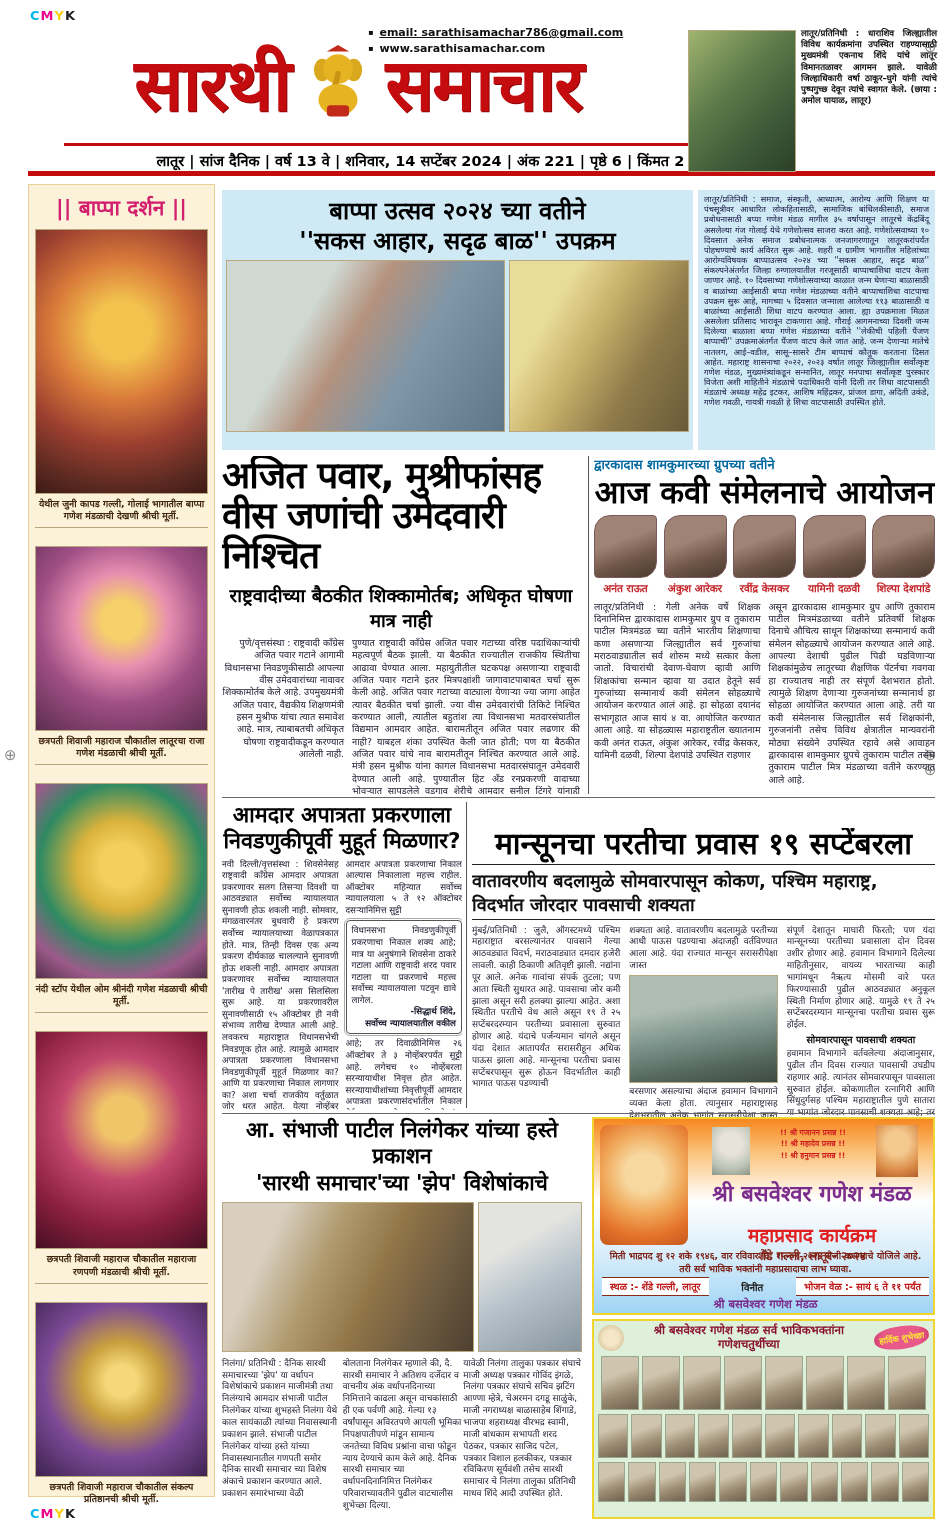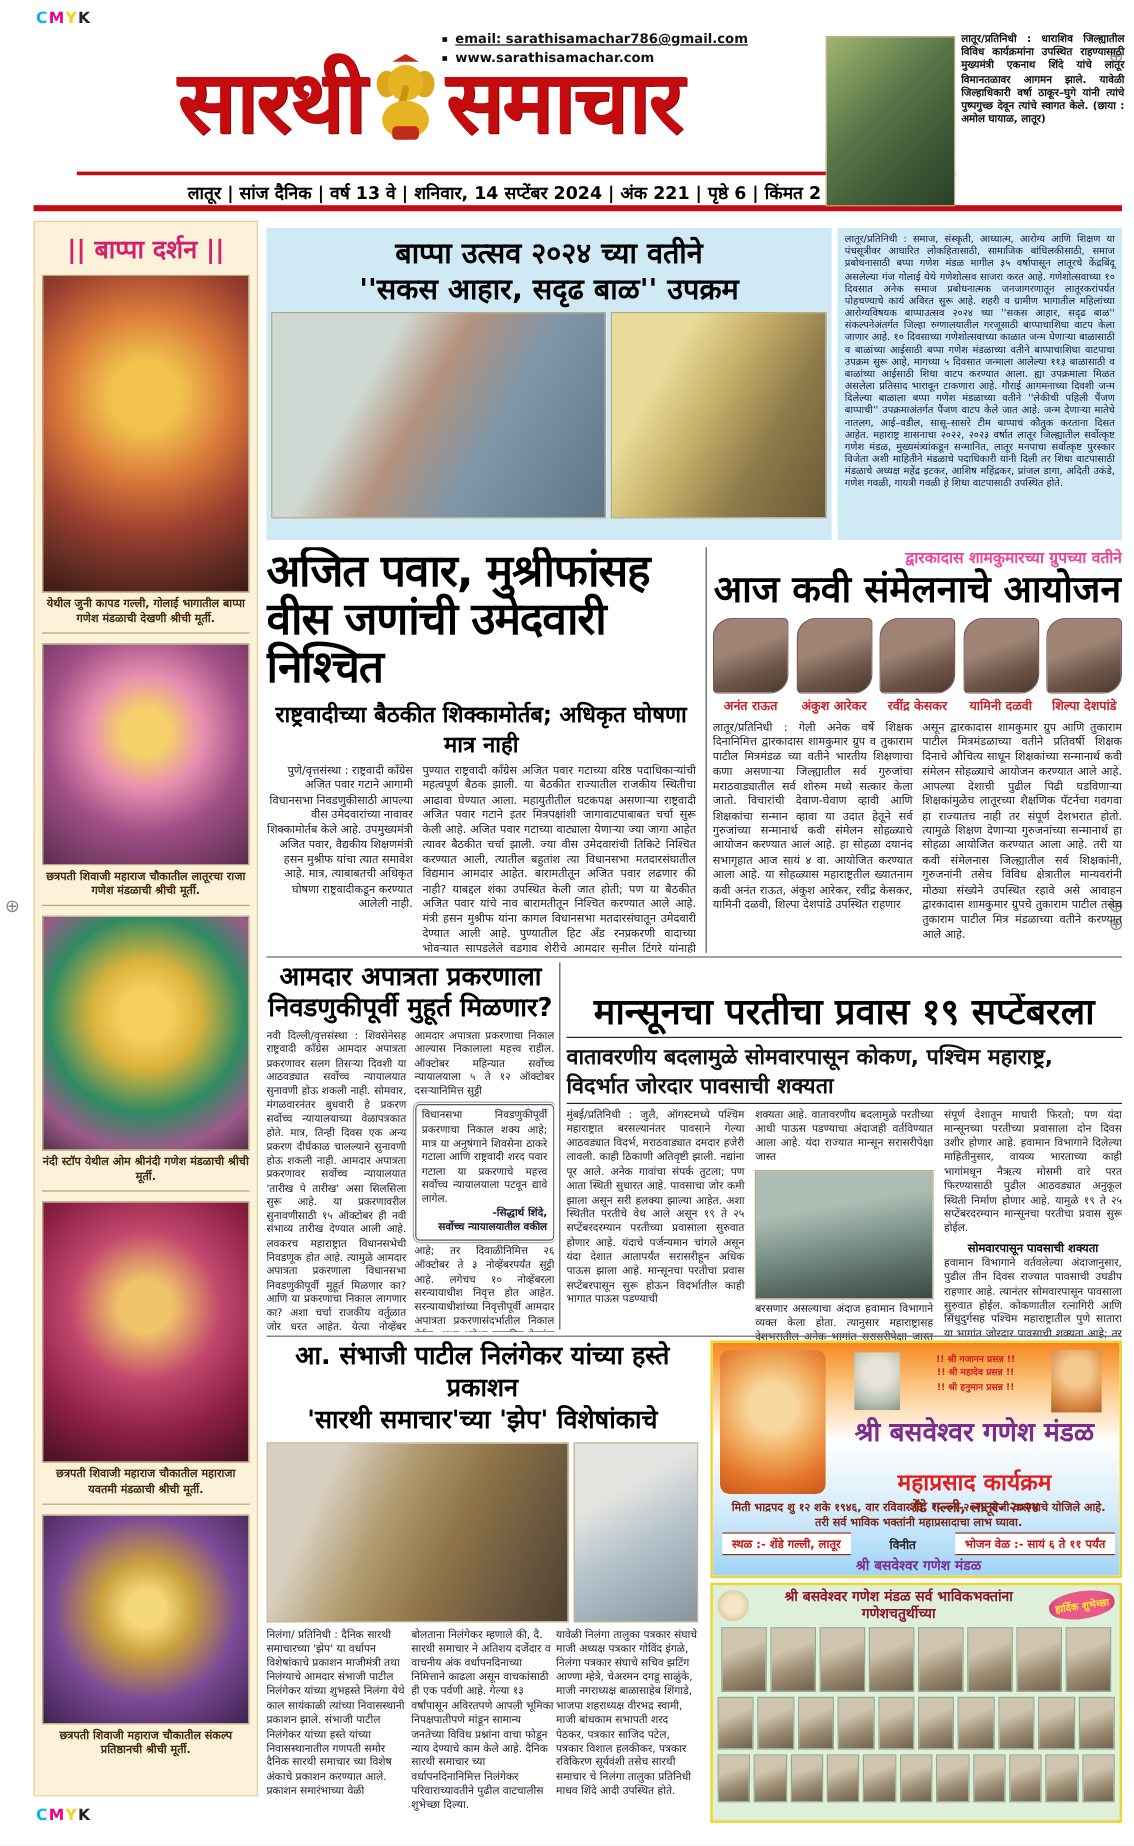--- a/index.html
+++ b/index.html
@@ -8,21 +8,21 @@
   
   .cmyk{position:absolute;font-size:13px;font-weight:bold;letter-spacing:1px;}
   .cmyk .c{color:#00b7eb}.cmyk .m{color:#ec008c}.cmyk .y{color:#f7d117}.cmyk .k{color:#222}
   .regmark{position:absolute;color:#888;font-size:15px;line-height:1;}
   
   .contact{position:absolute;top:26px;left:368px;font-size:11px;font-weight:bold;color:#111;}
   .contact .row{display:flex;align-items:center;gap:6px;margin-bottom:3px;}
   .contact .sq{font-size:8px;}
   .contact .em{text-decoration:underline;}
   .masthead{position:absolute;top:44px;left:38px;width:640px;display:flex;align-items:center;
-            justify-content:center;gap:6px;color:#c40b0e;}
+            justify-content:center;gap:20px;color:#c40b0e;}
   .masthead .word{font-size:72px;font-weight:800;line-height:1;letter-spacing:-2px;
                   text-shadow:1px 1px 0 #8f0608;}
   .mast-rule{position:absolute;top:143px;left:64px;width:732px;height:3px;background:#c40b0e;}
   .dateline{position:absolute;top:150px;left:64px;width:732px;text-align:center;
             font-size:14.5px;font-weight:bold;color:#000;}
   .band{position:absolute;top:171px;left:28px;width:907px;height:5px;background:#c40b0e;}
   .hphoto{position:absolute;top:30px;left:688px;width:106px;height:140px;border:1px solid #999;}
   .hcaption{position:absolute;top:28px;left:801px;width:136px;height:148px;font-size:8.6px;
             line-height:1.3;text-align:justify;color:#111;font-weight:600;}
   
@@ -36,21 +36,21 @@
   .ph-ward{background:linear-gradient(120deg,#cfd8d2 0 30%,#b4927e 45%,#7e96a8 65%,#5e7688);}
   .ph-pack{background:linear-gradient(120deg,#e9dc9a 0 25%,#c9b26a 45%,#8e7a4a 70%,#6a5a38);}
   .ph-face{background:linear-gradient(160deg,#9f8475 0 40%,#6e5548 70%,#4b3a30);}
   .ph-rain{background:linear-gradient(170deg,#aebdb4 0 30%,#7d948c 55%,#55685f 80%,#3c4a44);}
   .ph-crowd{background:linear-gradient(115deg,#d8cfc0 0 20%,#b09a6e 40%,#907448 60%,#6d5a40 80%,#4e4030);}
   .ph-read{background:linear-gradient(150deg,#e3e3e0 0 30%,#b8c4cc 55%,#8795a0);}
   
   .sidebar{position:absolute;top:184px;left:28px;width:187px;height:1313px;background:#fcf2da;
            border:1px solid #eccf96;box-sizing:border-box;padding:4px 6px;}
   .sb-head{font-size:21px;font-weight:800;color:#d21f6e;text-align:center;margin:4px 0 8px;}
-  .sb-item{margin-bottom:8px;border-bottom:1px solid #b7a37c;padding-bottom:5px;}
+  .sb-item{margin-bottom:18px;border-bottom:1px solid #b7a37c;padding-bottom:5px;}
   .sb-item:last-child{border-bottom:none;}
   .sb-img{width:100%;box-sizing:border-box;}
   .sb-cap{font-size:9.3px;font-weight:700;color:#40270e;text-align:center;line-height:1.3;margin-top:4px;}
   
   .just{text-align:justify;}
   .cols{display:flex;gap:8px;}
   .bodytxt{font-size:9.3px;line-height:1.33;color:#19192e;}
   
   .blockA-left{position:absolute;top:190px;left:222px;width:471px;height:260px;background:#cfe9f5;
                box-sizing:border-box;}
@@ -58,21 +58,21 @@
   .ba-photos{display:flex;gap:4px;padding:4px;height:180px;box-sizing:border-box;}
   .blockA-right{position:absolute;top:190px;left:698px;width:237px;height:260px;background:#cfe9f5;
                 box-sizing:border-box;padding:4px 6px;overflow:hidden;}
   .blockA-right .bodytxt{font-size:8.2px;line-height:1.24;color:#14143f;}
   
   .blockB-left{position:absolute;top:456px;left:222px;width:358px;height:338px;overflow:hidden;}
   .bb-head{font-size:37px;font-weight:900;text-align:left;line-height:1.08;color:#000;letter-spacing:-1px;}
   .bb-sub{font-size:18.5px;font-weight:700;text-align:center;margin:6px 0 5px;color:#000;}
   .bb-col1{width:122px;text-align:right;flex:none;}
   .blockB-right{position:absolute;top:455px;left:594px;width:341px;height:339px;overflow:hidden;}
-  .kicker{font-size:13px;font-weight:800;text-align:right;color:#ec4899;}
+  .kicker{font-size:13px;font-weight:800;text-align:left;color:#0369a1;}
   .kavi-head{font-size:31px;font-weight:900;text-align:center;line-height:1.05;margin:3px 0 6px;color:#000;}
   .poets{display:flex;justify-content:space-between;margin-bottom:6px;}
   .poet{width:63px;text-align:center;}
   .poet .pimg{width:63px;height:63px;border-radius:16px 4px 16px 4px;border:1px solid #7a5a5a;box-sizing:border-box;}
   .poet .pname{font-size:10.5px;font-weight:800;color:#c3262b;margin-top:3px;}
   .vline{position:absolute;width:1px;background:#555;}
   .hline{position:absolute;height:1px;background:#666;}
   
   .blockC-left{position:absolute;top:802px;left:222px;width:240px;height:308px;overflow:hidden;}
   .bc-head{font-size:21.5px;font-weight:900;text-align:center;line-height:1.2;color:#000;margin-bottom:5px;}
@@ -187,21 +187,21 @@
     <div class="sb-item">
       <div class="sb-img ph ph-idol2" style="height:185px"></div>
       <div class="sb-cap">छत्रपती शिवाजी महाराज चौकातील लातूरचा राजा गणेश मंडळाची श्रीची मूर्ती.</div>
     </div>
     <div class="sb-item">
       <div class="sb-img ph ph-idol3" style="height:196px"></div>
       <div class="sb-cap">नंदी स्टॉप येथील ओम श्रीनंदी गणेश मंडळाची श्रीची मूर्ती.</div>
     </div>
     <div class="sb-item">
       <div class="sb-img ph ph-idol4" style="height:218px"></div>
-      <div class="sb-cap">छत्रपती शिवाजी महाराज चौकातील महाराजा यवतमी मंडळाची श्रीची मूर्ती.</div>
+      <div class="sb-cap">छत्रपती शिवाजी महाराज चौकातील महाराजा रणपणी मंडळाची श्रीची मूर्ती.</div>
     </div>
     <div class="sb-item">
       <div class="sb-img ph ph-idol5" style="height:175px"></div>
       <div class="sb-cap">छत्रपती शिवाजी महाराज चौकातील संकल्प प्रतिष्ठानची श्रीची मूर्ती.</div>
     </div>
   </div>
 
   <div class="blockA-left">
     <div class="ba-head">
       <div>बाप्पा उत्सव २०२४ च्या वतीने</div>

